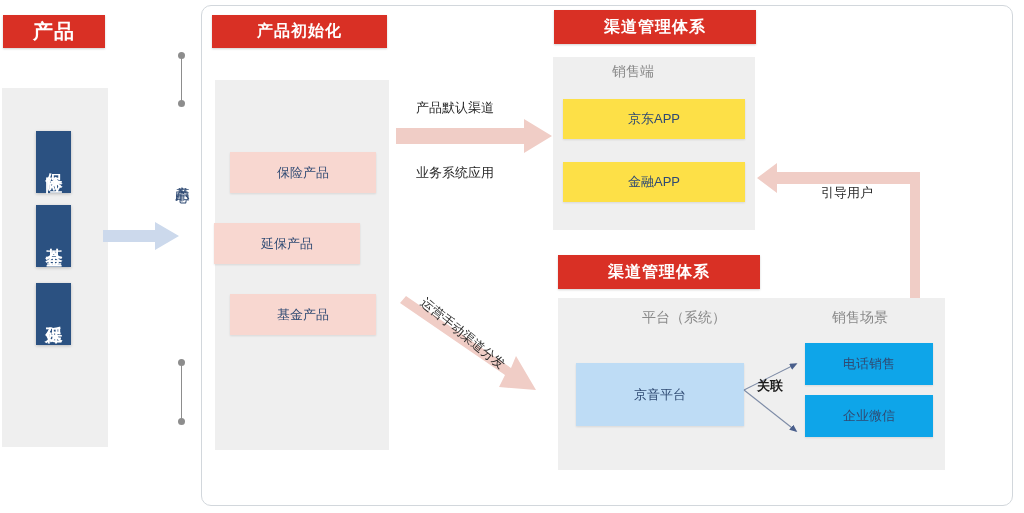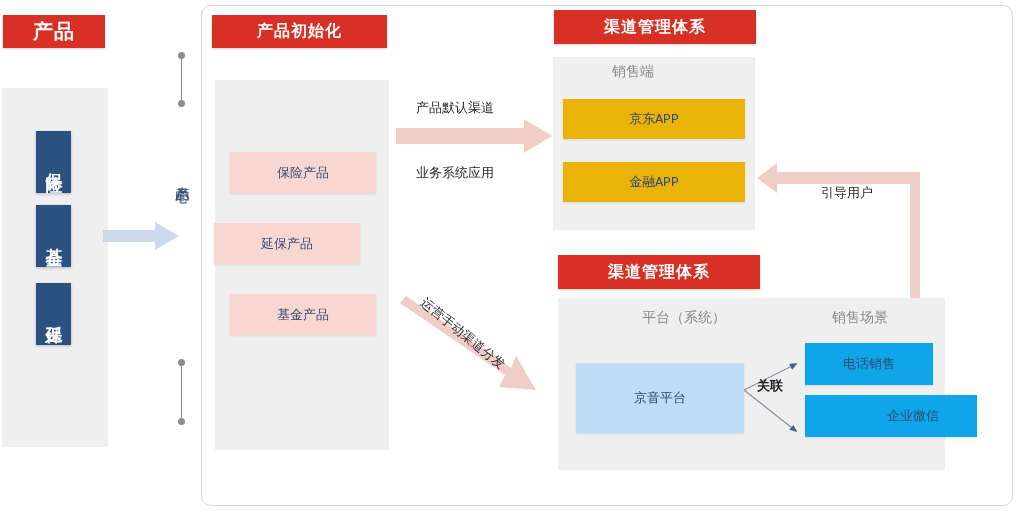--- a/index.html
+++ b/index.html
@@ -41,21 +41,21 @@
     color:#ffffff;
     font-weight:bold;
     font-size:17px;
     writing-mode:vertical-rl;
     text-orientation:upright;
     letter-spacing:2px;
     line-height:1.05;
     box-shadow:0 1px 3px rgba(0,0,0,.22);
   }
   .node-pink{background:#f8d7d0;color:#2f4a73;}
-  .node-green{background:#eab308;color:#2f4a73;font-family:Liberation Mono, monospace;}
+  .node-green{background:#fde047;color:#2f4a73;}
   .node-blue-light{background:#bedcf5;color:#2f4a73;}
   .node-yellow{background:#0ea5e9;color:#2f4a73;}
 
   
   .frame{
     border:1px solid #d2d7dc;
     border-radius:10px;
     background:#ffffff;
   }
 
@@ -189,28 +189,28 @@
 
 <div class="abs panel" style="left:558px;top:298px;width:387px;height:172px;"></div>
 
 <div class="abs panel-label" style="left:541px;top:309px;width:185px;text-align:right;">
   <span>平台（系统）</span>
 </div>
 <div class="abs panel-label" style="left:780px;top:309px;width:160px;">
   <span>销售场景</span>
 </div>
 
-<div class="abs node node-blue-light" style="left:576px;top:363px;width:168px;height:70px;">
+<div class="abs node node-blue-light" style="left:576px;top:363px;width:168px;height:63px;">
   <span>京音平台</span>
 </div>
 
 <div class="abs node node-yellow" style="left:805px;top:343px;width:128px;height:42px;">
   <span>电话销售</span>
 </div>
-<div class="abs node node-yellow" style="left:805px;top:395px;width:128px;height:42px;padding-left:44px;">
+<div class="abs node node-yellow" style="left:805px;top:395px;width:128px;height:42px;">
   <span>企业微信</span>
 </div>
 
 <svg class="abs" style="left:744px;top:355px;width:66px;height:90px;" viewBox="0 0 66 90">
   <defs>
     <marker id="navyArrow" markerWidth="7" markerHeight="7" refX="5.5" refY="3" orient="auto">
       <path d="M0,0 L7,3 L0,6 z" fill="#4a5f8c"></path>
     </marker>
   </defs>
   <path d="M0,35 L52,9" stroke="#7d8ba6" stroke-width="1.1" fill="none" marker-end="url(#navyArrow)"></path>

